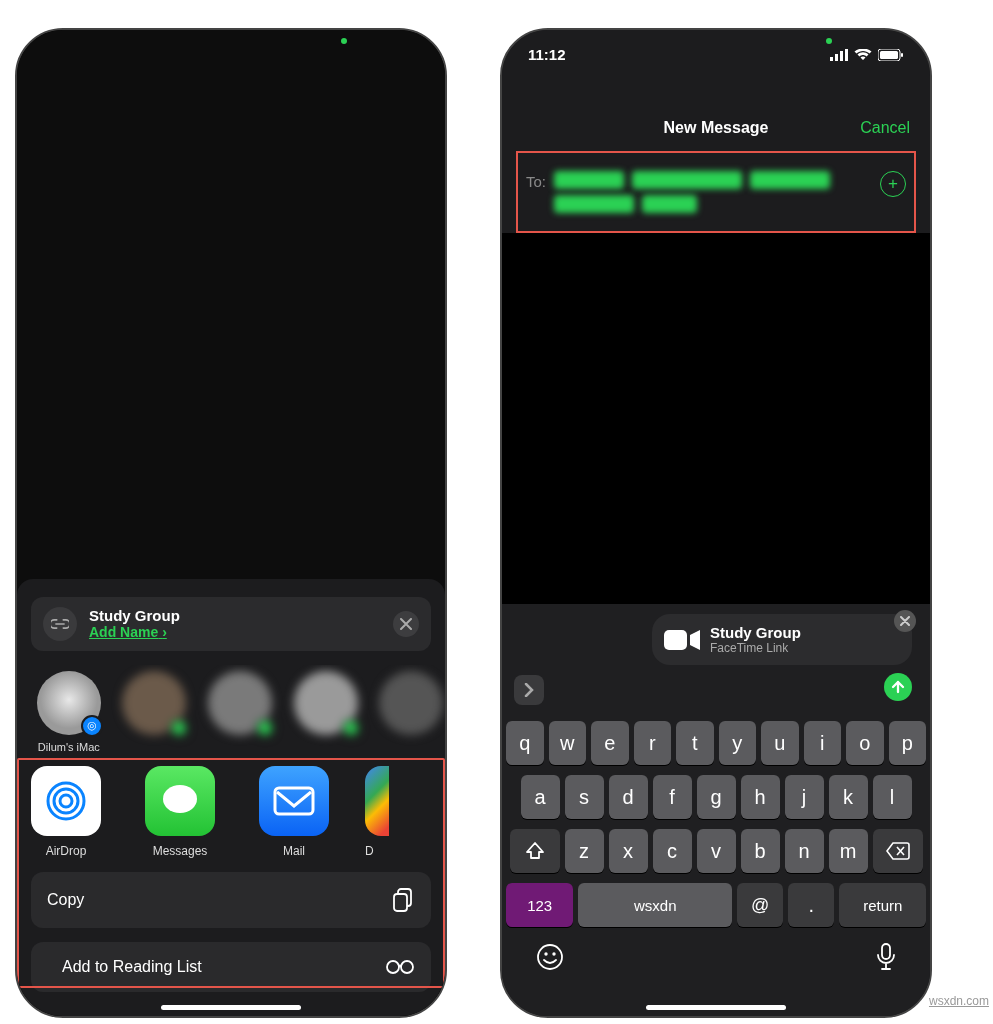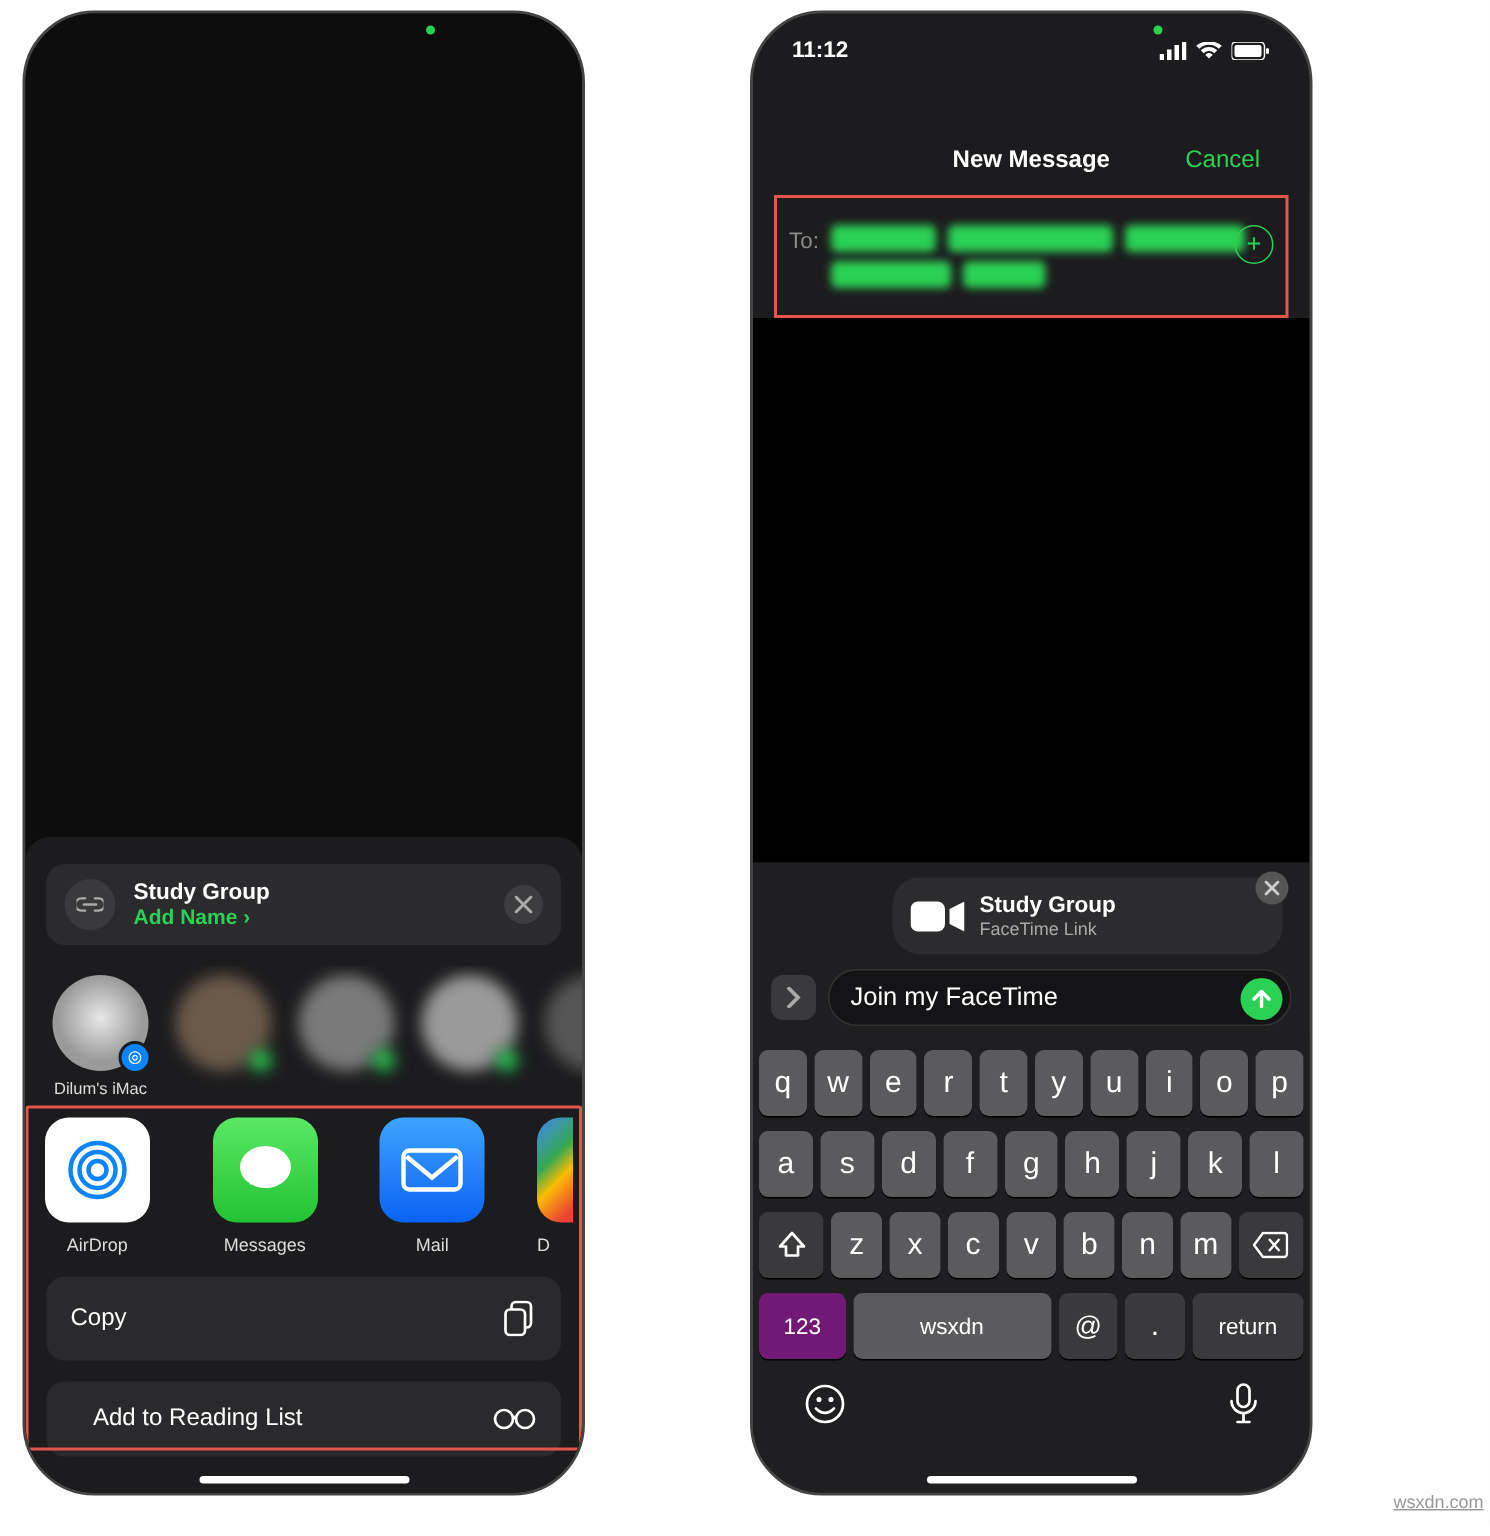--- a/index.html
+++ b/index.html
@@ -11,22 +11,22 @@
     color: #fff;
   }
   .canvas {
     width: 993px;
     height: 1024px;
     background: #fff;
     position: relative;
   }
   .phone {
     position: absolute;
-    top: 7px;
-    width: 375px;
+    top: 28px;
+    width: 432px;
     height: 990px;
     background: #000;
     border-radius: 48px;
     overflow: hidden;
     border: 2px solid #444;
   }
   .phone.left { left: 15px; }
   .phone.right { left: 500px; }
   .status-bar {
     display: flex;
@@ -51,42 +51,42 @@
   .ft-card { margin:0 16px; background:#141414; border-radius:12px; display:flex; align-items:center; padding:14px 14px; gap:14px; }
   .ft-card .circ { width:38px; height:38px; border-radius:50%; background:#1e1e1e; display:flex; align-items:center; justify-content:center; color:#3d3d3d; }
   .ft-card .txt1 { font-size:16px; font-weight:600; color:#505050; }
   .ft-card .txt2 { font-size:13px; color:#3a3a3a; display:flex; align-items:center; gap:4px;}
   .ft-card .info { margin-left:auto; width:24px; height:24px; border:1.5px solid #3a3a3a; border-radius:50%; color:#3a3a3a; font-size:12px; display:flex; align-items:center; justify-content:center; font-family: Georgia, serif; font-style:italic;}
   
   .share-sheet { position:absolute; left:0; right:0; bottom:0; background:#1c1c1e; border-radius:16px 16px 0 0; padding:10px 0 24px 0;}
   .share-header { margin:8px 14px 14px 14px; background:#2b2b2d; border-radius:12px; display:flex; align-items:center; padding:10px 12px; gap:12px;}
   .share-header .circ { width:34px; height:34px; border-radius:50%; background:#3a3a3c; display:flex; align-items:center; justify-content:center; color:#aaa;}
   .share-header .t1 { font-size:15px; font-weight:600; color:#fff;}
-  .share-header .t2 { font-size:14px; color:#2bd154; font-weight:600;}
+  .share-header .t2 { font-size:14px; color:#2bd154; font-weight:600;text-decoration:underline;}
   .share-header .close { margin-left:auto; width:26px; height:26px; border-radius:50%; background:#3d3d3f; color:#aaa; display:flex; align-items:center; justify-content:center; font-size:15px;}
   .contacts-row { display:flex; gap:18px; padding:6px 0 6px 18px; overflow:hidden; }
   .contact { width:76px; display:flex; flex-direction:column; align-items:center; }
   .contact .av { width:64px; height:64px; border-radius:50%; background:#444; position:relative; }
   .contact .av.imac { background: radial-gradient(circle at 50% 45%, #e8e8e8 0%, #9a9a9a 60%); }
   .contact .av .sub { position:absolute; right:-2px; bottom:-2px; width:22px; height:22px; border-radius:50%; background:#0a84ff; border:2px solid #1c1c1e; display:flex; align-items:center; justify-content:center; color:#fff; font-size:11px;}
   .contact .av .subg { position:absolute; right:-2px; bottom:-2px; width:18px; height:18px; border-radius:50%; background:#2bd154; border:2px solid #1c1c1e;}
   .contact .label { font-size:11px; color:#ddd; text-align:center; margin-top:6px; line-height:1.2;}
   .blurred .av { filter: blur(5px); }
   .apps-row { display:flex; gap:28px; padding:6px 6px 0 6px; }
   .app { width:86px; display:flex; flex-direction:column; align-items:center; gap:8px;}
   .app .icon { width:70px; height:70px; border-radius:16px; display:flex; align-items:center; justify-content:center; color:#fff;}
   .app .lbl { font-size:12px; color:#ddd; }
   .half-app{ width:24px; height:70px; background: linear-gradient(135deg,#4285f4 0%, #34a853 40%, #fbbc05 60%, #ea4335 90%); border-radius:16px 0 0 16px; margin-top:0px;}
   .red-rect { position:absolute; border:2px solid #e4554a; border-radius:2px; pointer-events:none;}
   .actions { margin:14px 14px 0 14px; background:#2a2a2c; border-radius:12px; }
   .action-row { display:flex; justify-content:space-between; align-items:center; padding:16px 16px; color:#fff; font-size:16px; border-top:1px solid #3a3a3c;}
   .action-row:first-child { border-top:none; }
   .home-ind { position:absolute; bottom:6px; left:50%; transform:translateX(-50%); width:140px; height:5px; background:#fff; border-radius:3px;}
   
-  .msg-header { display:flex; justify-content:space-between; align-items:center; padding:52px 33px 14px 20px; background:#1c1c1e;}
+  .msg-header { display:flex; justify-content:space-between; align-items:center; padding:52px 20px 14px 20px; background:#1c1c1e;}
   .msg-header .title { position:absolute; left:0; right:0; text-align:center; font-size:16px; font-weight:600; color:#fff;}
   .msg-header .cancel { color:#2bd154; font-size:16px; margin-left:auto; position:relative;}
   .to-area { position:relative; padding:0 14px;}
   .to-box { border:2px solid #e4554a; padding:18px 12px 18px 8px; background:#1c1c1e; display:flex; gap:8px;}
   .to-label { color:#8a8a8a; font-size:15px; padding-top:2px;}
   .pill-wrap { flex:1; display:flex; flex-wrap:wrap; gap:6px 8px;}
   .pill { height:18px; border-radius:4px; background:#2bd154; filter: blur(3px);}
   .add-btn { width:26px; height:26px; border:1.5px solid #2bd154; border-radius:50%; color:#2bd154; display:flex; align-items:center; justify-content:center; font-size:17px; position:absolute; right:24px; top:20px;}
   .link-card { margin: 0 18px 6px auto; width:260px; background:#2c2c2e; border-radius:18px; display:flex; align-items:center; padding:10px 10px 10px 12px; gap:10px; position:relative;}
   .link-card .vi { width:36px; height:26px; color:#fff;}
@@ -343,23 +343,20 @@
             </svg>
         </div>
       </div>
 
       <div class="compose-row" style="position:relative;">
         <div class="more">
           <svg width="12" height="14" viewBox="0 0 12 14">
               <path d="M3 1 L9 7 L3 13" stroke="#aaa" stroke-width="2.5" fill="none" stroke-linecap="round"></path>
             </svg>
         </div>
-        <div class="compose-input">
-          <span>Join my FaceTime</span>
-        </div>
         <div class="send-btn">
           <svg width="14" height="14" viewBox="0 0 14 14">
               <path d="M7 12 V2 M2 7 L7 2 L12 7" stroke="#fff" stroke-width="2.3" fill="none" stroke-linecap="round" stroke-linejoin="round"></path>
             </svg>
         </div>
       </div>
 
       <div class="keyboard">
         <div class="krow">
           <div class="key letter">q</div>

